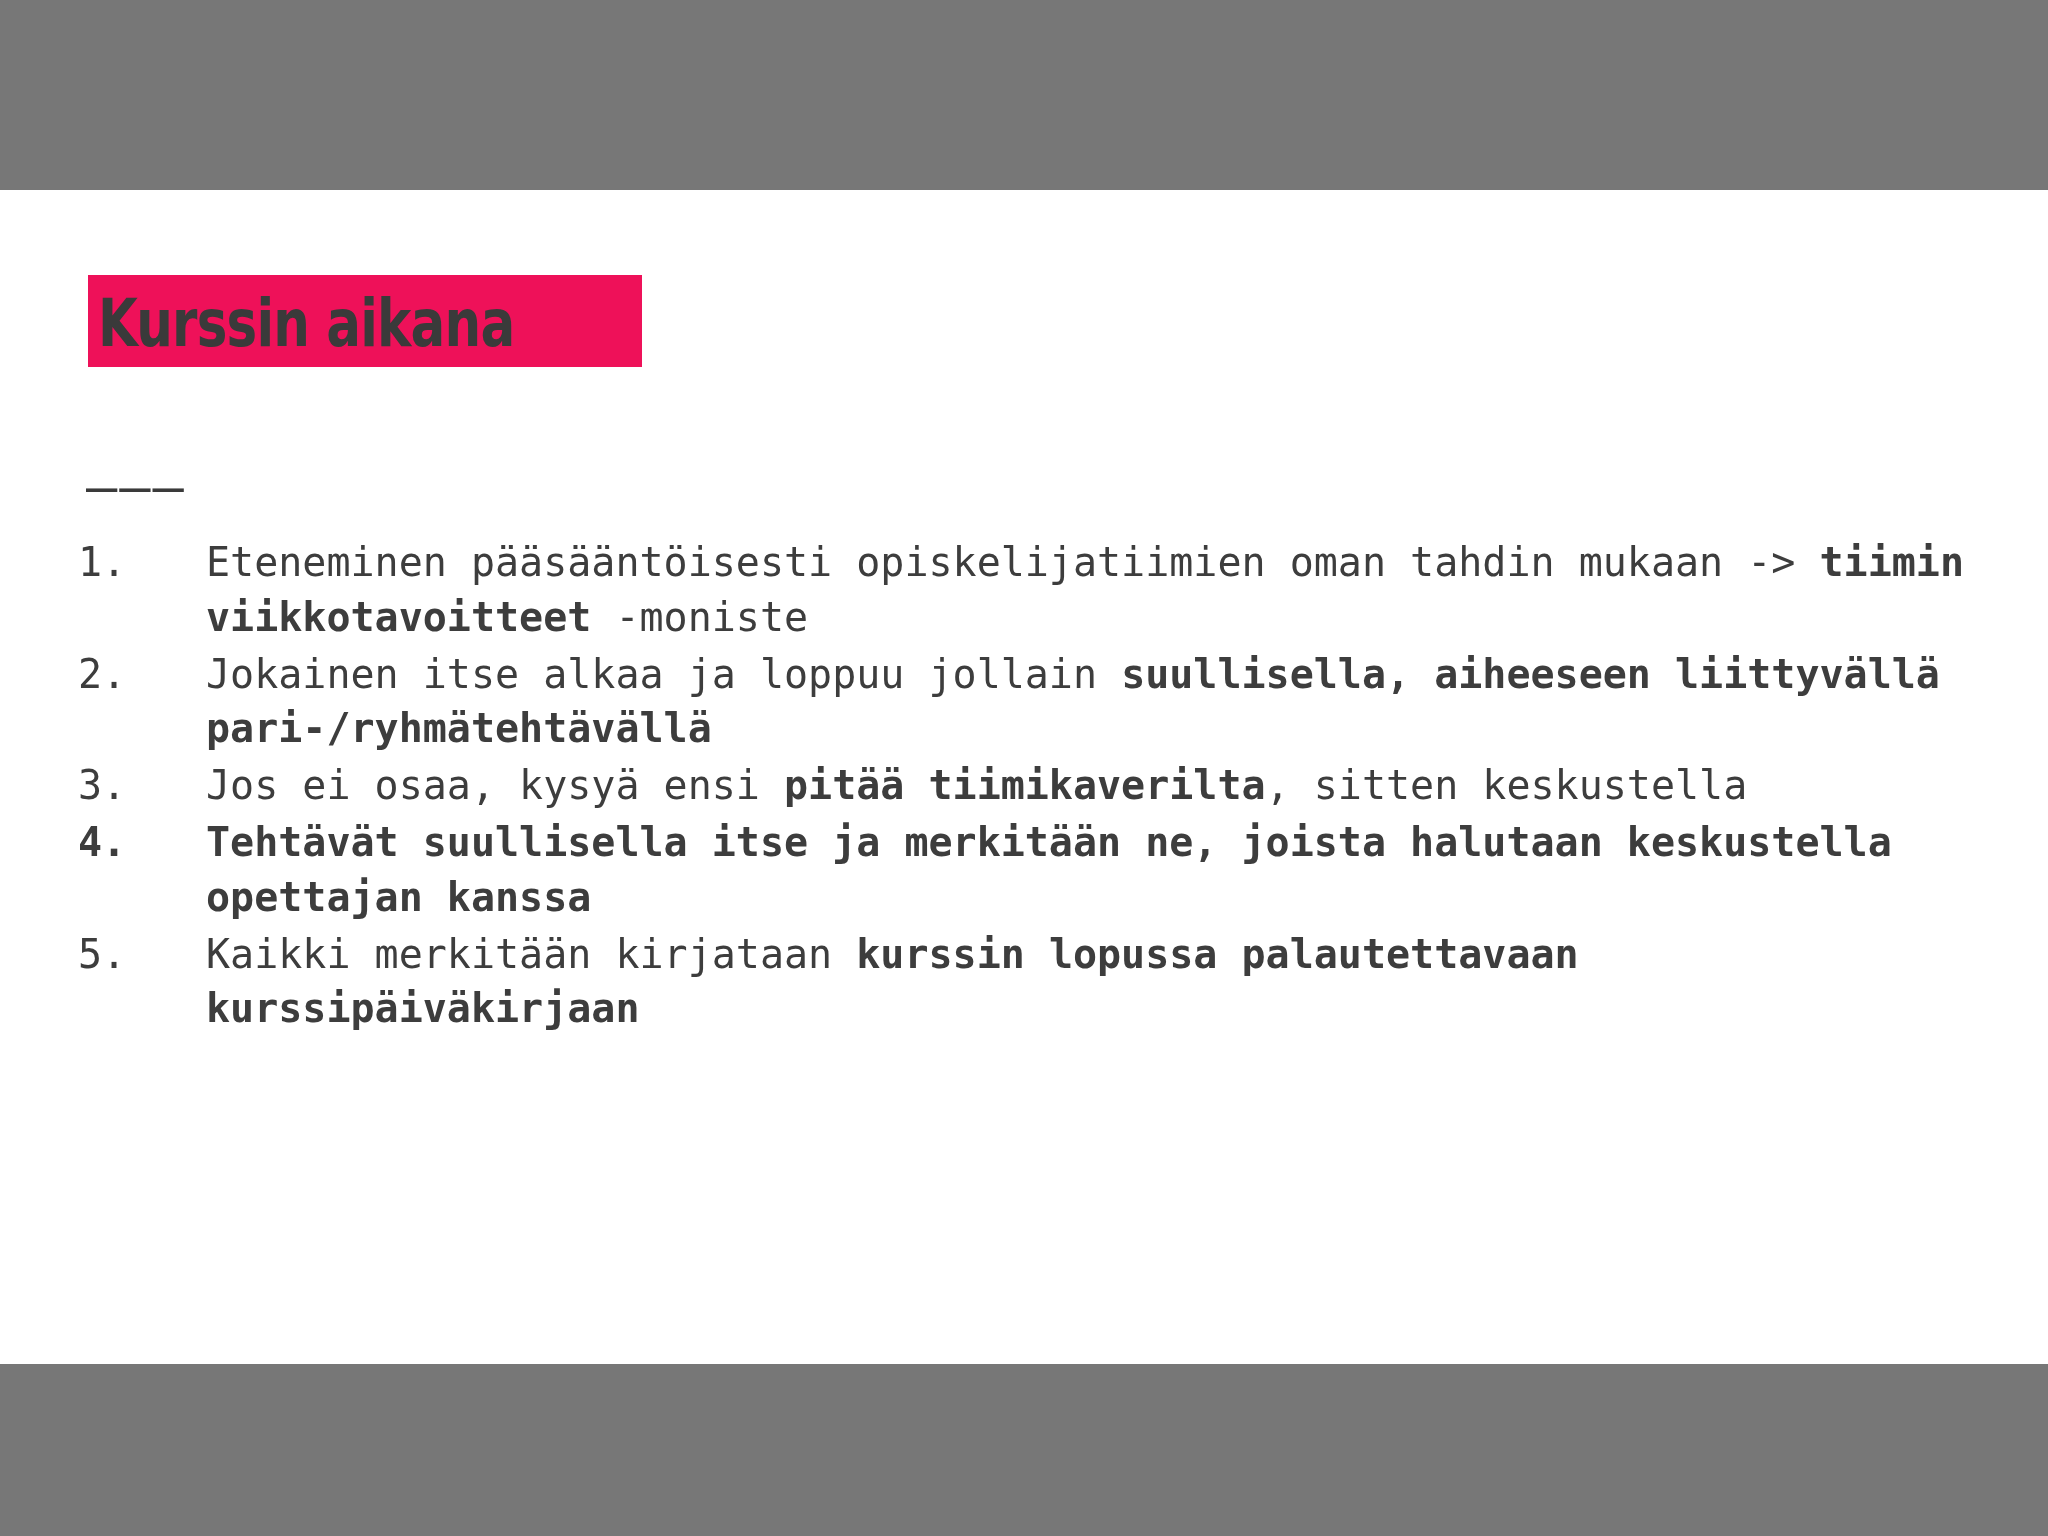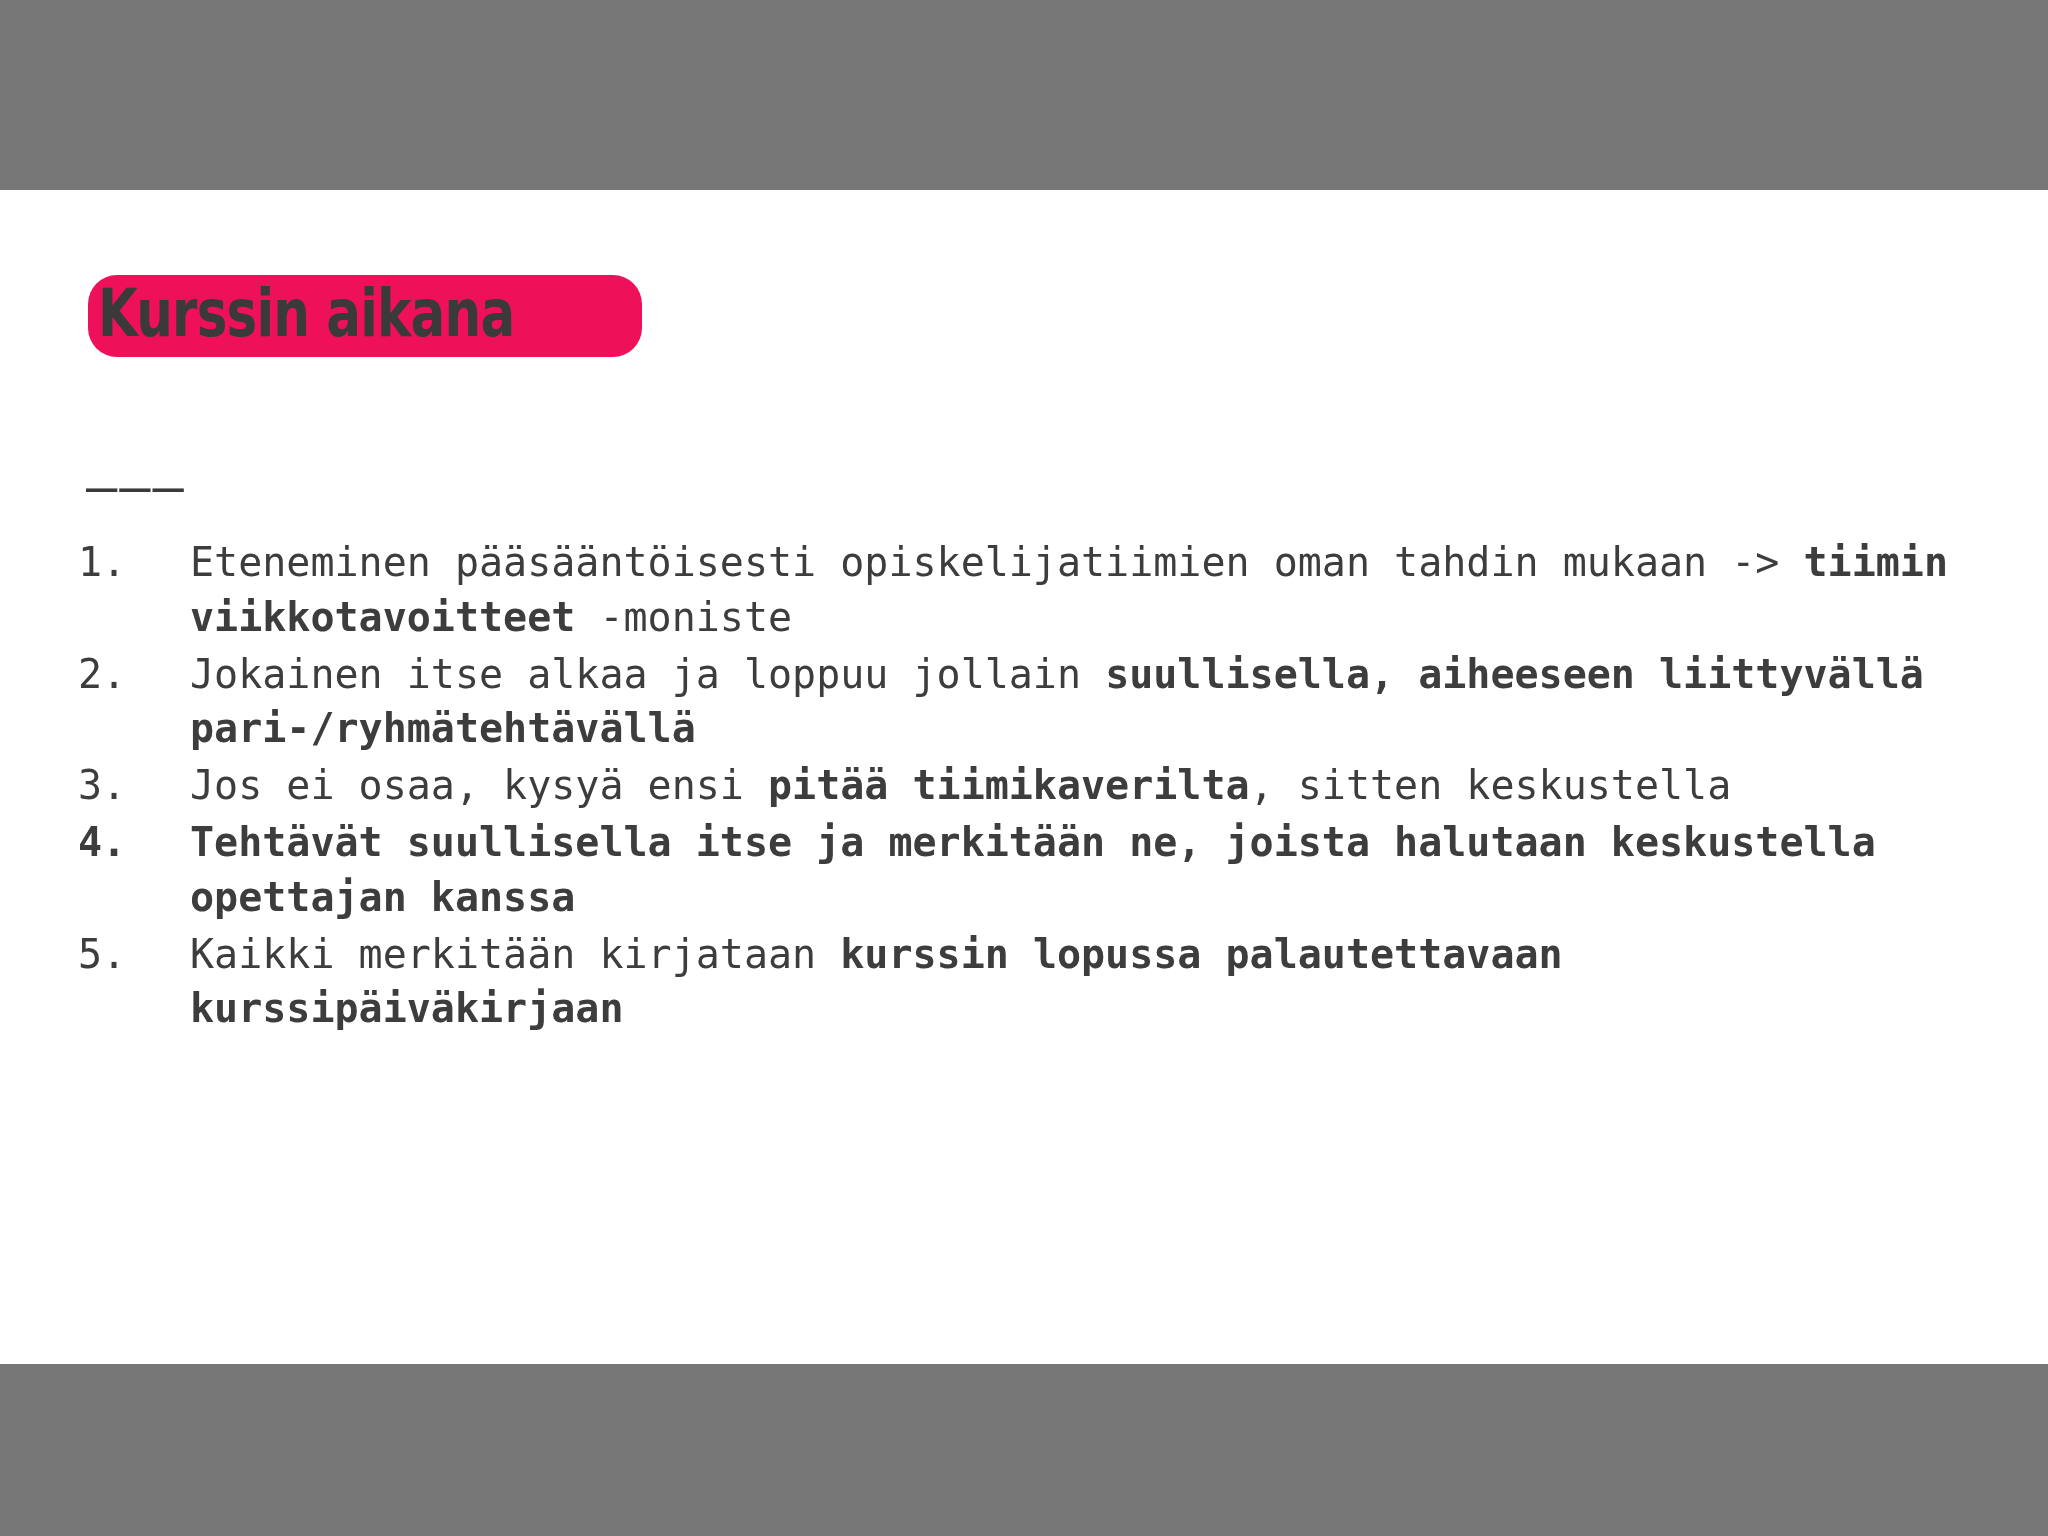--- a/index.html
+++ b/index.html
@@ -30,23 +30,22 @@
     background: #ffffff;
   }
   .title-wrap {
     position: absolute;
     left: 88px;
     top: 85px;
   }
   .title-highlight {
     display: inline-block;
     background: #ee1159;
-    padding: 6px 10px 10px 10px;
+    padding: 16px 10px 10px 10px;
     line-height: 1;
-    border-radius: 29px;
   }
   .title-text {
     font-family: "DejaVu Sans", sans-serif;
     font-weight: bold;
     font-size: 66px;
     letter-spacing: -1px;
     color: #3a3a3a;
     transform: scaleX(0.78);
     transform-origin: left center;
     display: inline-block;
@@ -78,20 +77,21 @@
     margin-bottom: 2px;
   }
   .marker {
     flex: 0 0 auto;
     width: 112px;
     text-align: left;
     white-space: pre;
   }
   .item-text {
     flex: 1 1 auto;
+    margin-left: 16px;
   }
   .b { font-weight: bold; }
   .item-bold .marker,
   .item-bold .item-text { font-weight: bold; }
   .footer-band {
     position: absolute;
     left: 0;
     top: 1364px;
     width: 2048px;
     height: 172px;

